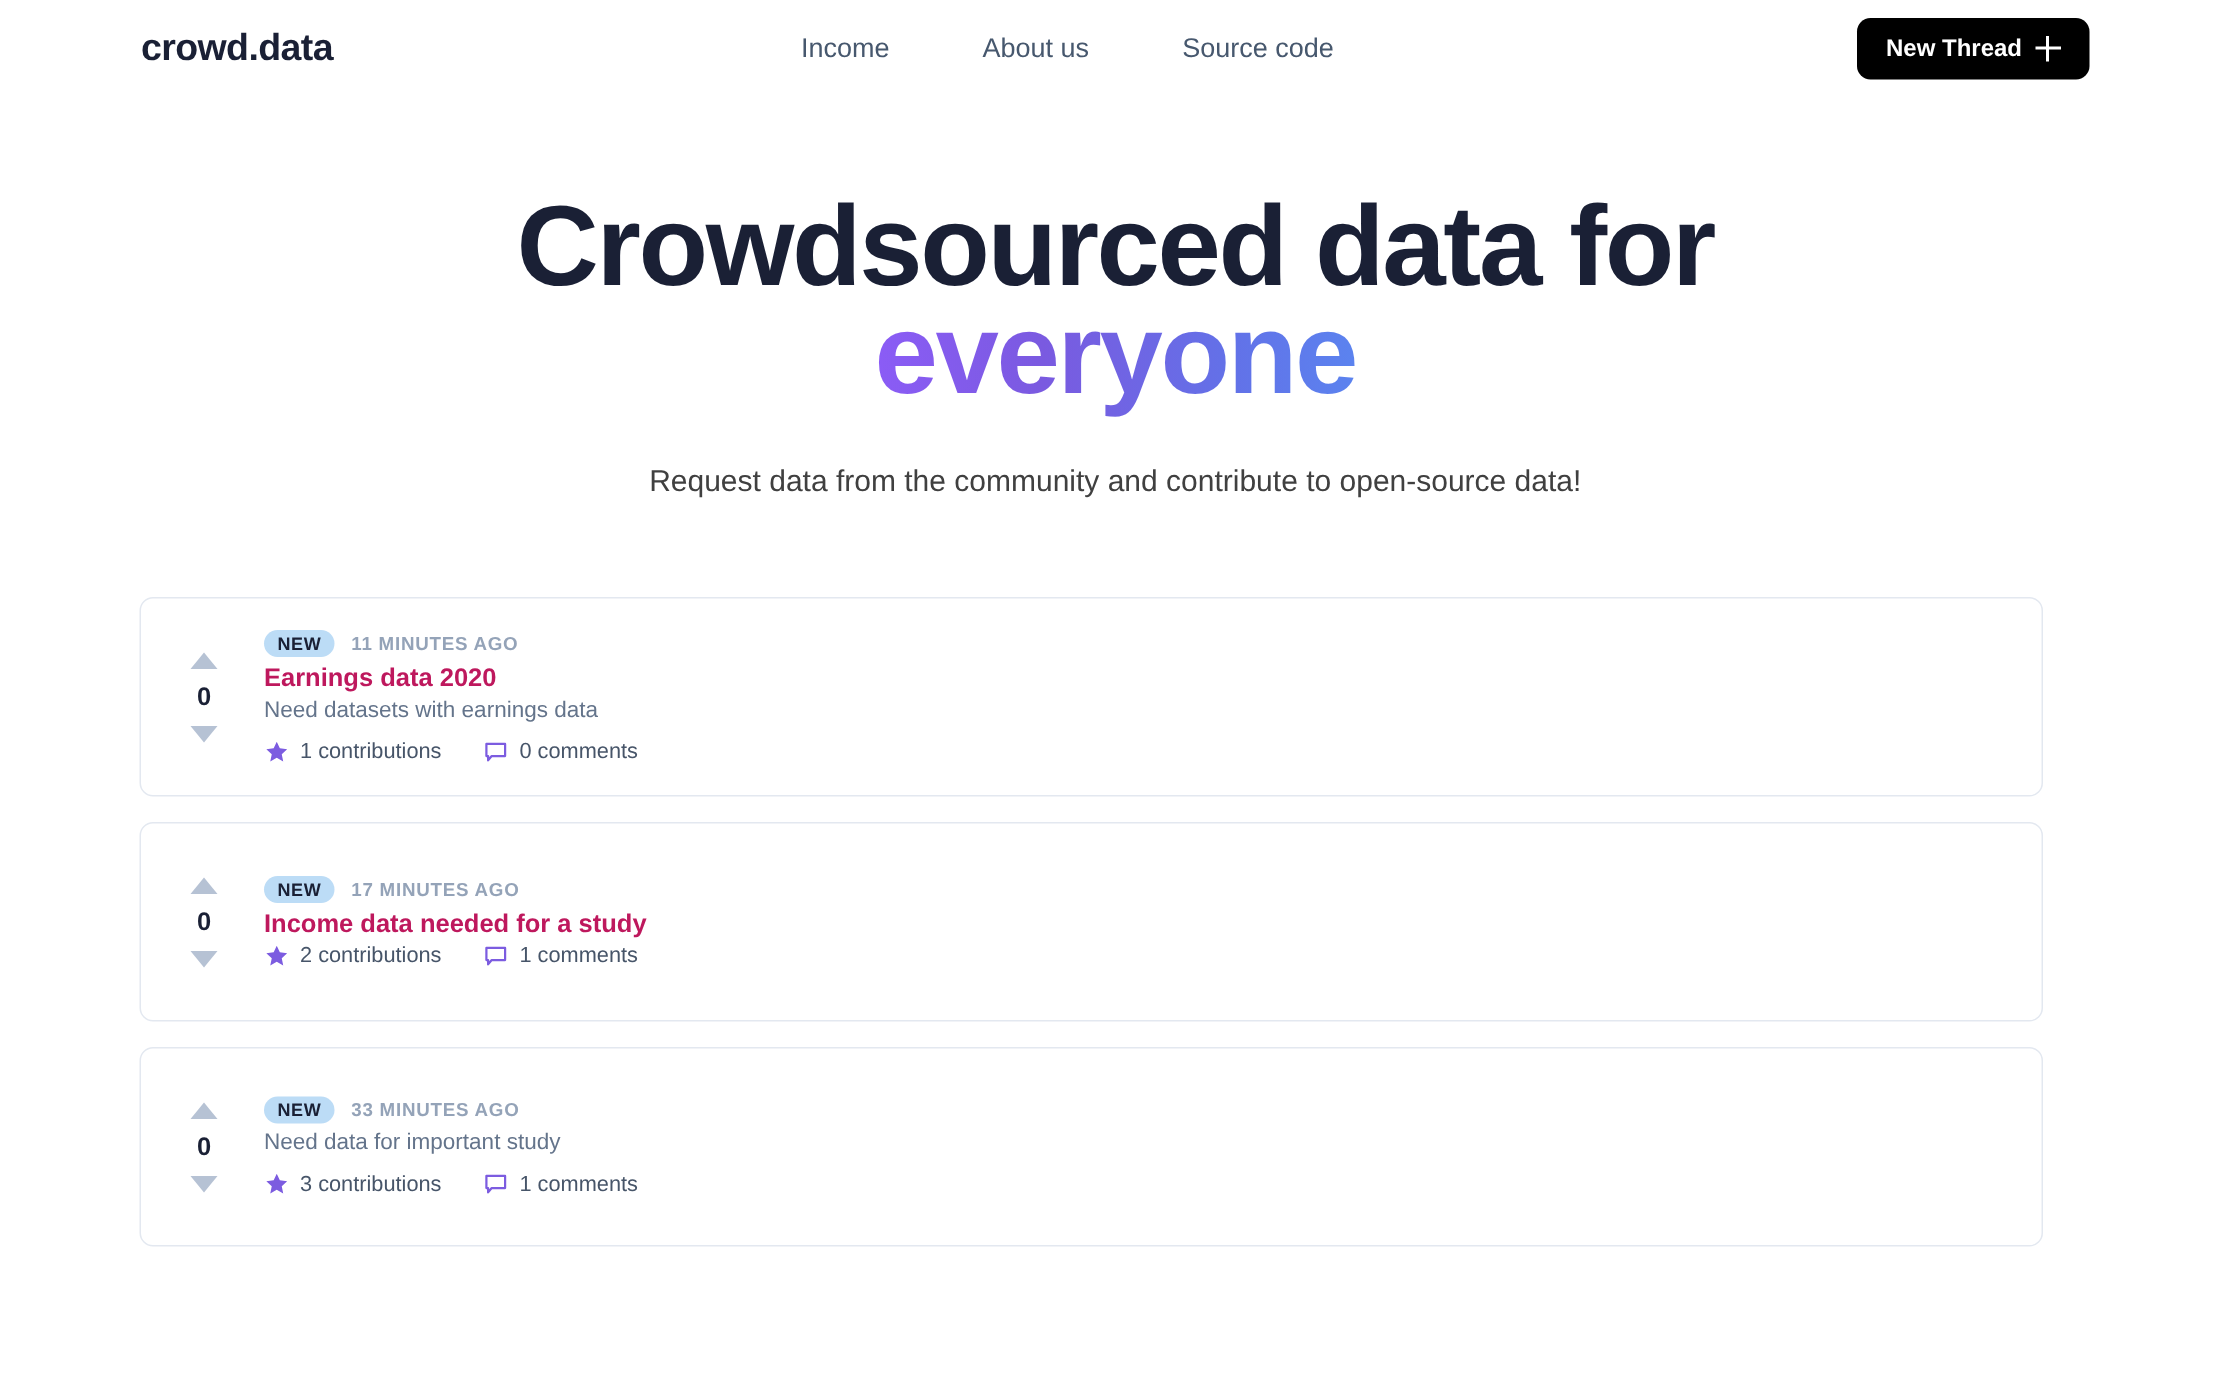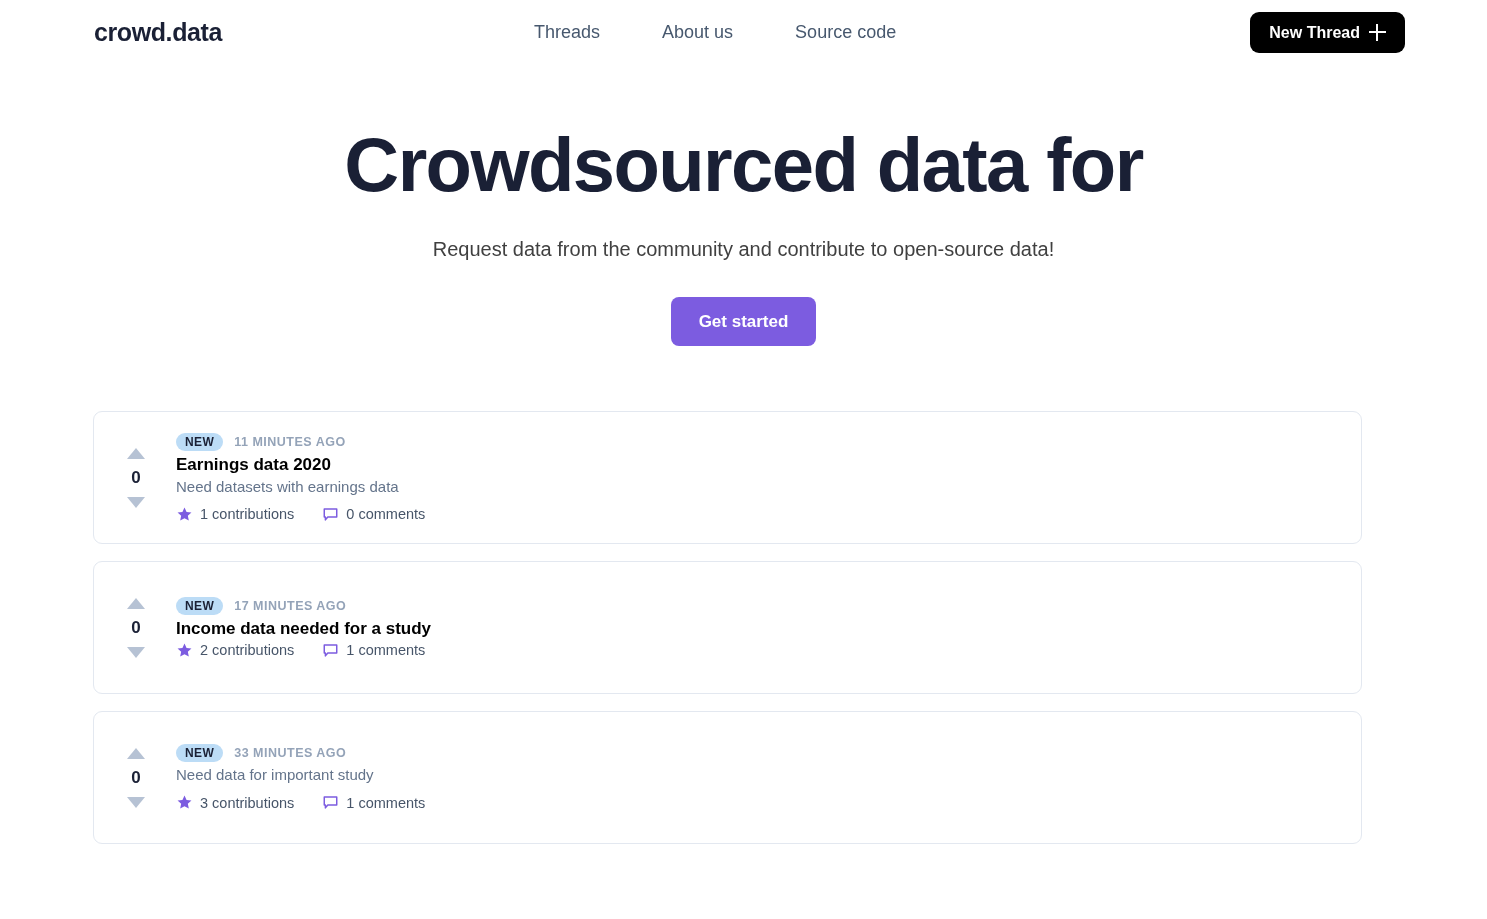--- a/index.html
+++ b/index.html
@@ -38,21 +38,21 @@
   }
   .nav-link {
     font-size: 18px;
     color: #47586e;
     text-decoration: none;
     white-space: nowrap;
     cursor: pointer;
   }
   .new-thread-btn {
     position: absolute;
-    right: 82px;
+    right: 94px;
     top: 12px;
     height: 41px;
     display: flex;
     align-items: center;
     gap: 9px;
     background: #000000;
     color: #ffffff;
     border: none;
     border-radius: 9px;
     padding: 0 19px;
@@ -178,21 +178,21 @@
   }
   .timestamp {
     font-size: 12.5px;
     font-weight: 700;
     letter-spacing: 0.5px;
     color: #94a3b8;
   }
   .thread-title {
     font-size: 17px;
     font-weight: 700;
-    color: #000000;
+    color: #be185d;
     margin-bottom: 3px;
   }
   .thread-desc {
     font-size: 15px;
     color: #64748b;
     margin-bottom: 11px;
   }
   .stats-row {
     display: flex;
     align-items: center;
@@ -208,37 +208,37 @@
   }
   .stat svg { display: block; }
 </style>
 </head>
 <body>
 
 <div class="header">
   <div class="logo">crowd.data</div>
 
   <nav class="nav">
-    <a class="nav-link">Threads</a>
+    <a class="nav-link">Income</a>
     <a class="nav-link">About us</a>
     <a class="nav-link">Source code</a>
   </nav>
 
   <button class="new-thread-btn">
     <span>New Thread</span>
     <span class="plus-icon"></span>
   </button>
 </div>
 
 <div class="hero">
   <h1 class="hero-title">
     <span>Crowdsourced data for</span><br>
+    <span class="accent">everyone</span>
   </h1>
   <p class="hero-sub">Request data from the community and contribute to open-source data!</p>
-  <button class="get-started-btn">Get started</button>
 </div>
 
 <div class="thread-list">
 
   <div class="thread-card">
     <div class="vote-col">
       <div class="vote-arrow vote-up"></div>
       <div class="vote-count">0</div>
       <div class="vote-arrow vote-down"></div>
     </div>

